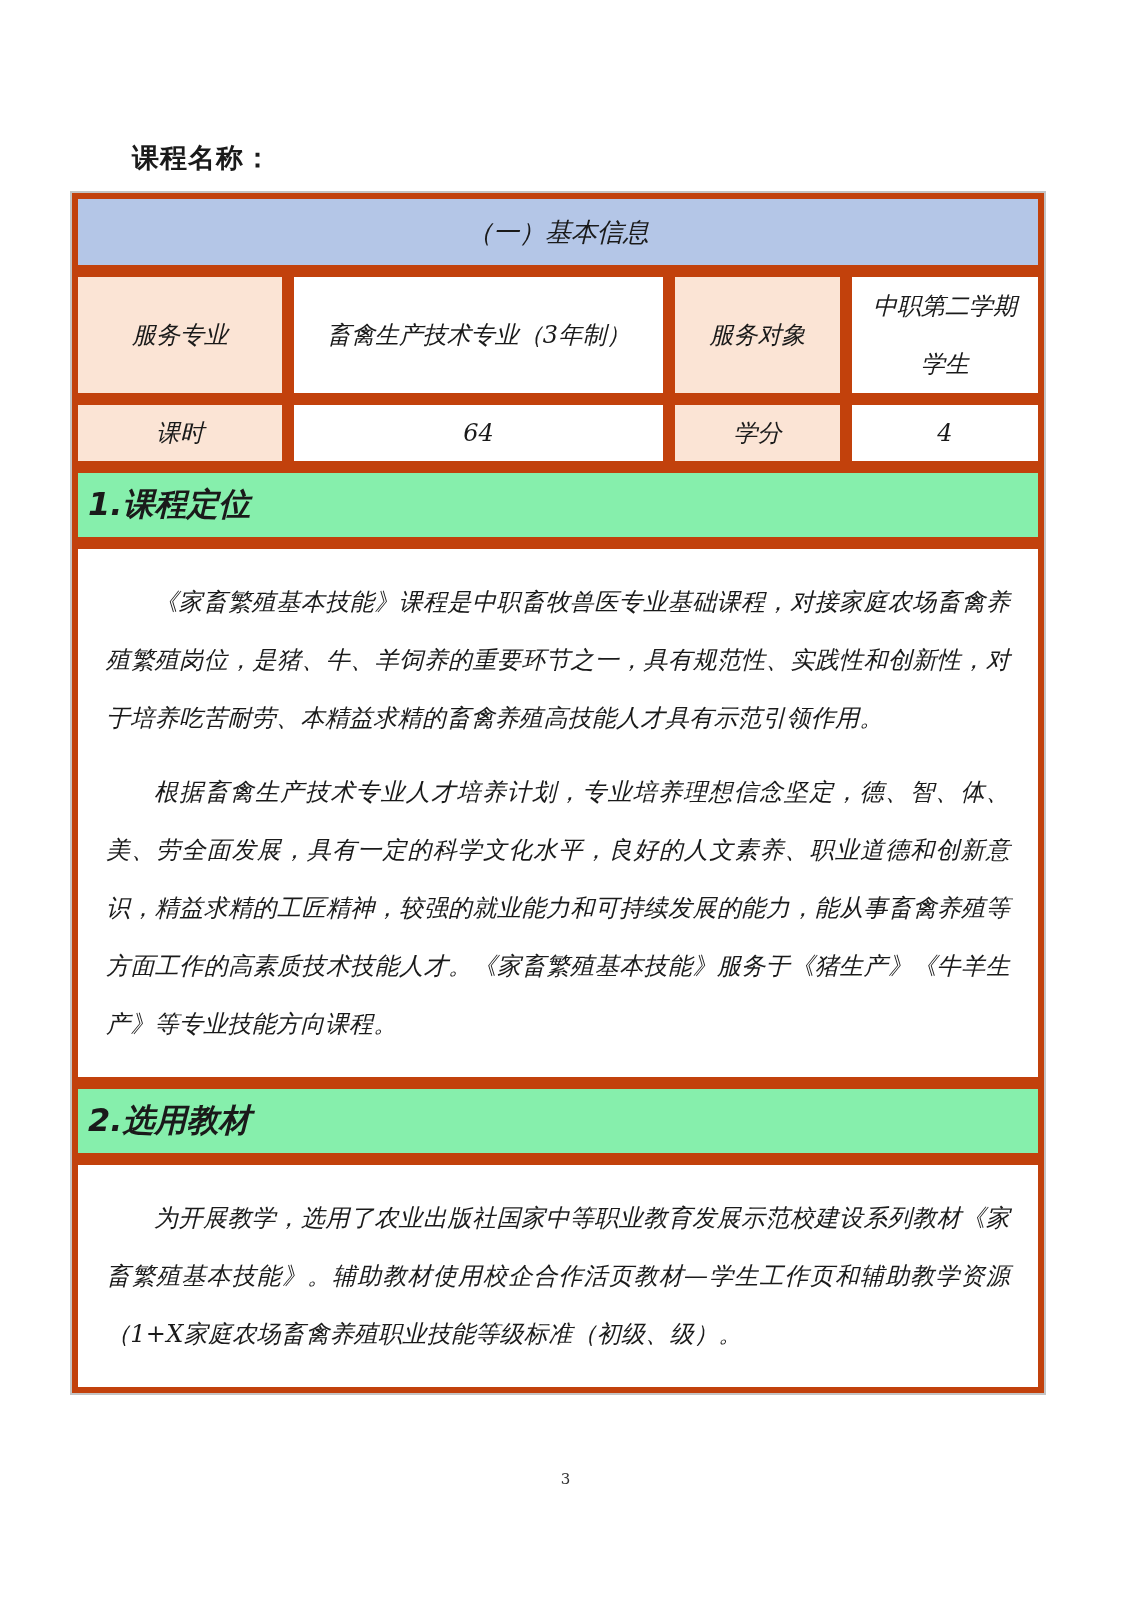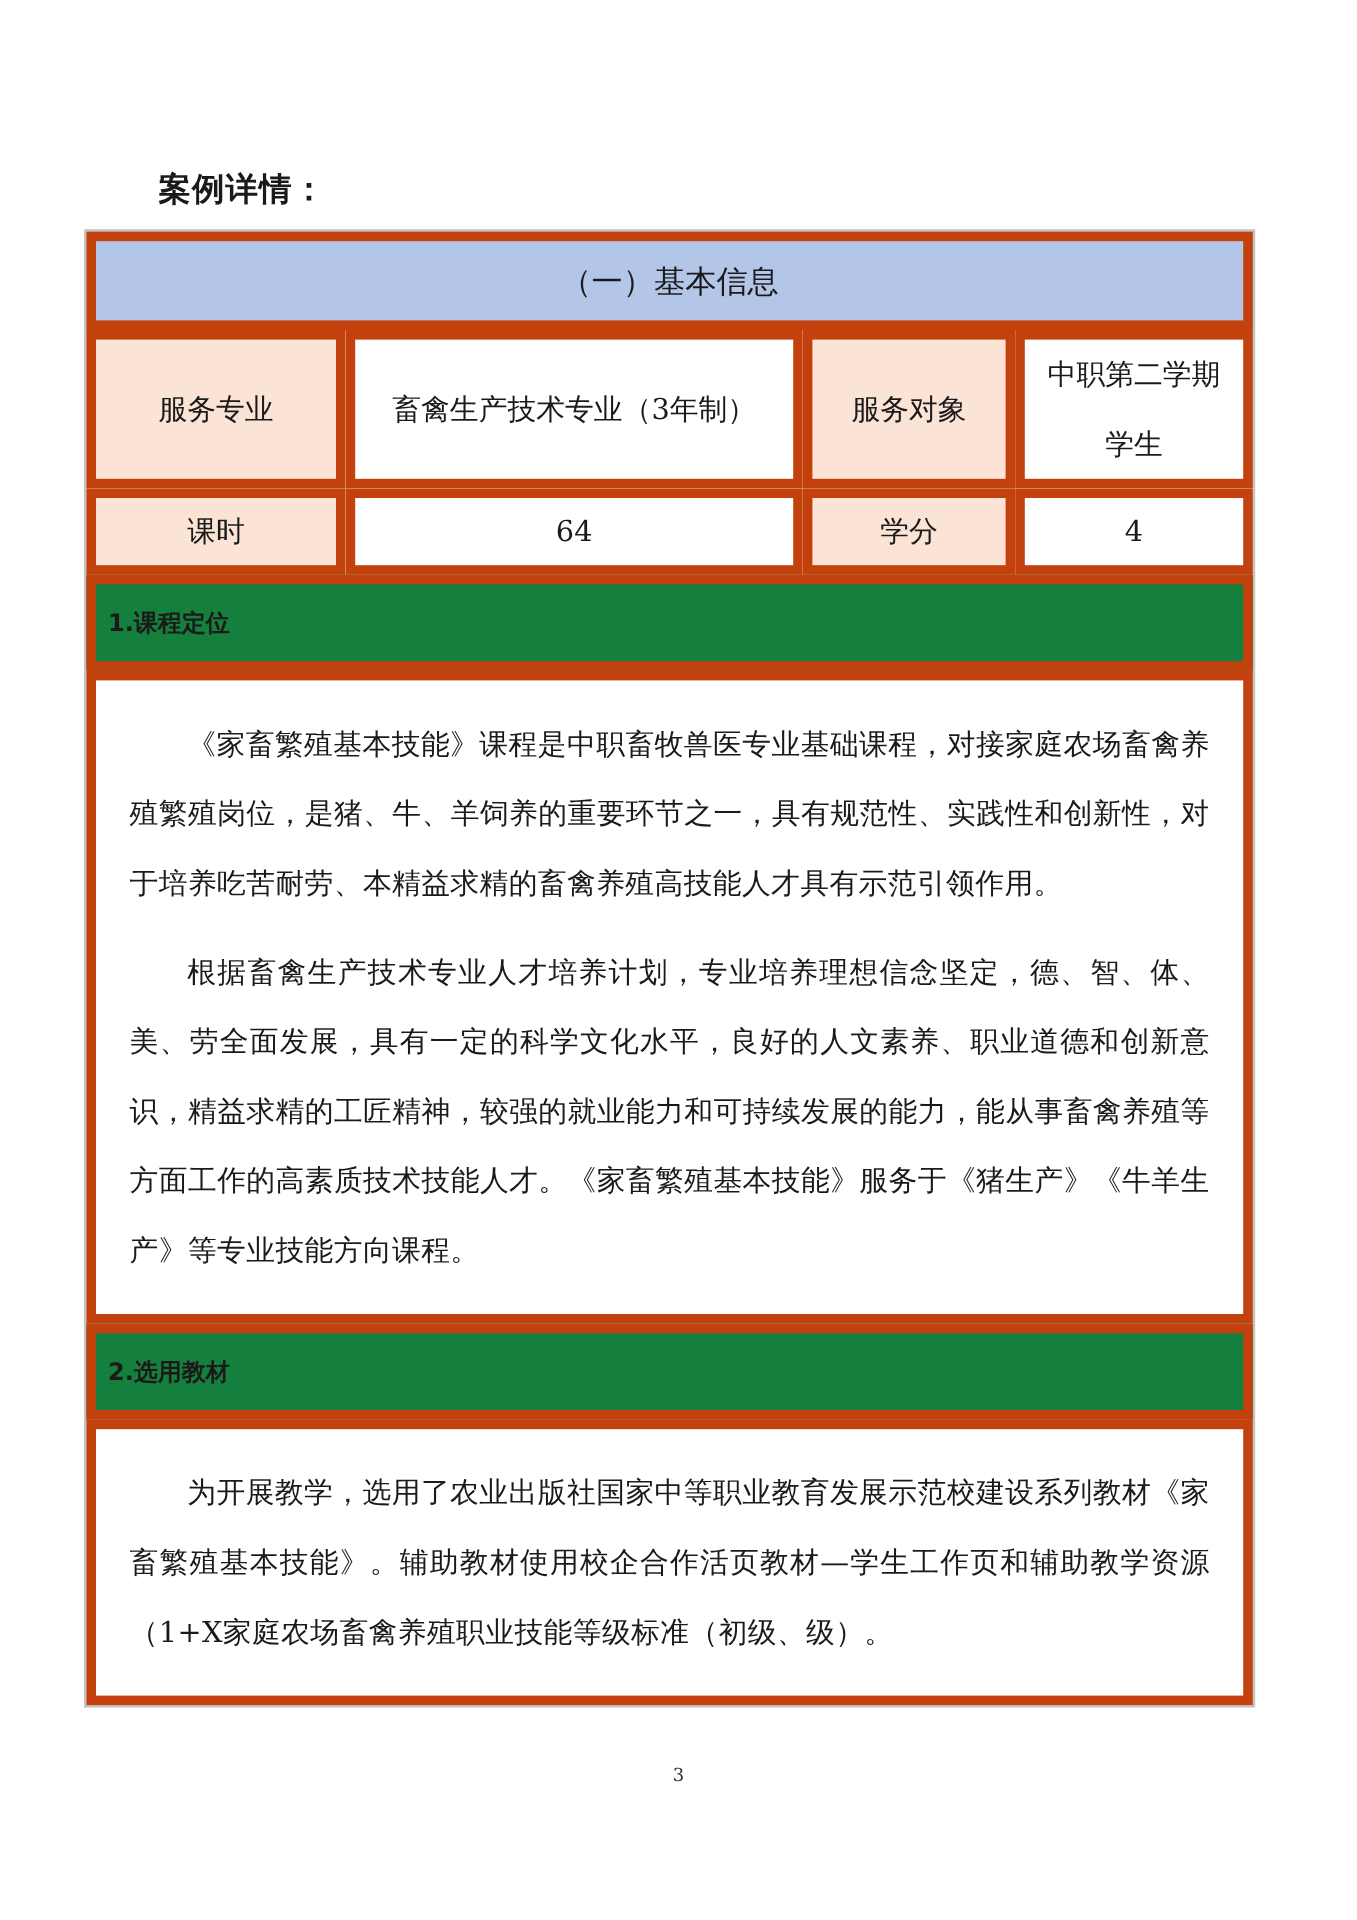--- a/index.html
+++ b/index.html
@@ -13,62 +13,63 @@
     font-family: "DejaVu Sans", "Liberation Sans", sans-serif;
     font-weight: bold; font-size: 27px; letter-spacing: 1px;
   }
   .doc-table {
     position: absolute; left: 70px; top: 191px; width: 972px;
     border-collapse: separate; border-spacing: 0;
     border: 2px solid #c4c4c4;
     table-layout: fixed;
   }
   .doc-table td {
-    border: 8px solid #c2410c;
+    border: 6px solid #c2410c;
     padding: 0;
     font-size: 24px;
     text-align: center;
     vertical-align: middle;
+    font-style: italic;
   }
   .sec-head td {
     background: #b4c6e7;
     height: 66px;
     font-family: "DejaVu Sans", "Liberation Sans", sans-serif;
     font-size: 26px;
   }
   .lbl { background: #fbe4d5; }
   .val { background: #ffffff; }
   .row-std td { height: 56px; }
   .row-tall td { height: 114px; line-height: 58px; }
   .sub-head td {
-    background: #15803d;
+    background: #86efac;
     text-align: left;
     padding-left: 10px;
     height: 64px;
     font-family: "DejaVu Sans", "Liberation Sans", sans-serif;
     font-weight: bold;
-    font-size: 20px;
+    font-size: 32px;
   }
   .para-cell td {
     text-align: left;
     padding: 8px 12px 8px 12px;
     font-size: 24px;
     line-height: 58px;
     letter-spacing: 0.3px;
   }
   .para { margin: 16px; text-indent: 48px; text-align: justify; }
   .page-num {
     position: absolute; left: 0; width: 1131px; top: 1470px;
     text-align: center; font-size: 15px; color: #333;
   }
 </style>
 </head>
 <body>
 
-<div class="case-title">案例详情：</div>
+<div class="case-title">课程名称：</div>
 
 <table class="doc-table">
   <colgroup>
     <col style="width:216px">
     <col style="width:381px">
     <col style="width:177px">
     <col style="width:198px">
   </colgroup>
   <tbody>
     <tr class="sec-head">

